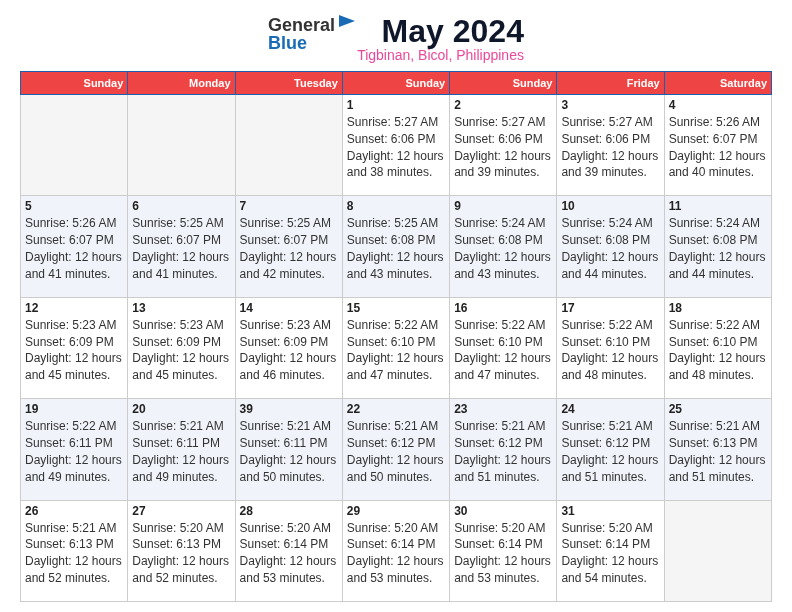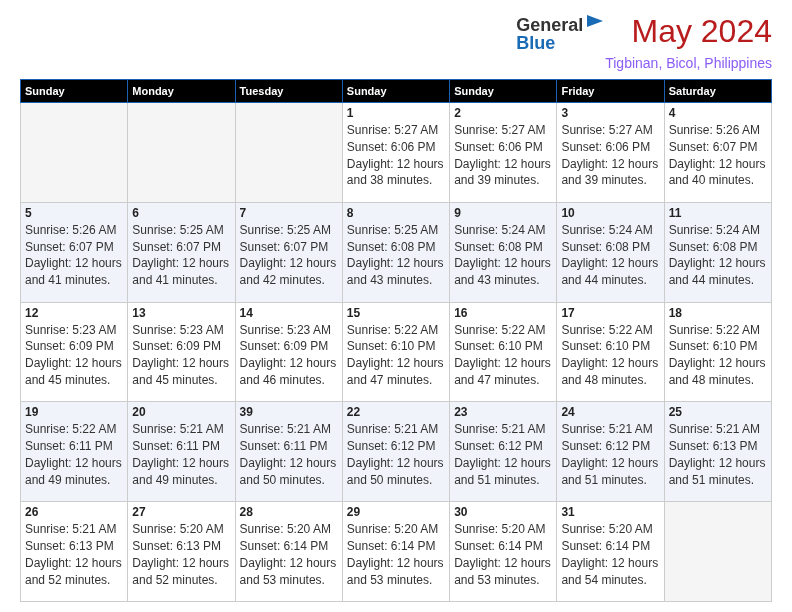--- a/index.html
+++ b/index.html
@@ -12,61 +12,61 @@
     }
     .page {
       width: 792px;
       height: 612px;
       padding: 15px 20px 10px 20px;
       display: flex;
       flex-direction: column;
     }
     .header {
       display: flex;
-      justify-content: flex-end;
+      justify-content: center;
       align-items: flex-start;
       margin-bottom: 8px;
     }
     .logo {
       display: flex;
       align-items: center;
     }
     .logo-general { color: #333; }
     .logo-blue { color: #1a6bb5; }
     .logo-icon {
       width: 20px;
       height: 20px;
       margin-left: 2px;
       margin-top: -4px;
     }
     .title-block {
       text-align: right;
     }
     .month-title {
       font-size: 32px;
-      font-weight: normal;
-      color: #b91c1c;
+      font-weight: bold;
+      color: #0f172a;
       line-height: 1;
     }
     .location {
       font-size: 14px;
-      color: #8b5cf6;
-      margin-top: 8px;
+      color: #ec4899;
+      margin-top: 0;
     }
     .calendar {
       flex: 1;
       border-collapse: collapse;
       width: 100%;
       font-size: 10.5px;
     }
     .calendar th {
-      background-color: #000000;
+      background-color: #ef4444;
       color: #fff;
       padding: 5px 4px;
-      text-align: left;
+      text-align: right;
       font-size: 11px;
       font-weight: bold;
       border: 1px solid #1a5fb0;
     }
     .calendar td {
       border: 1px solid #ccc;
       vertical-align: top;
       padding: 3px 4px;
       width: calc(100% / 7);
       height: 80px;

